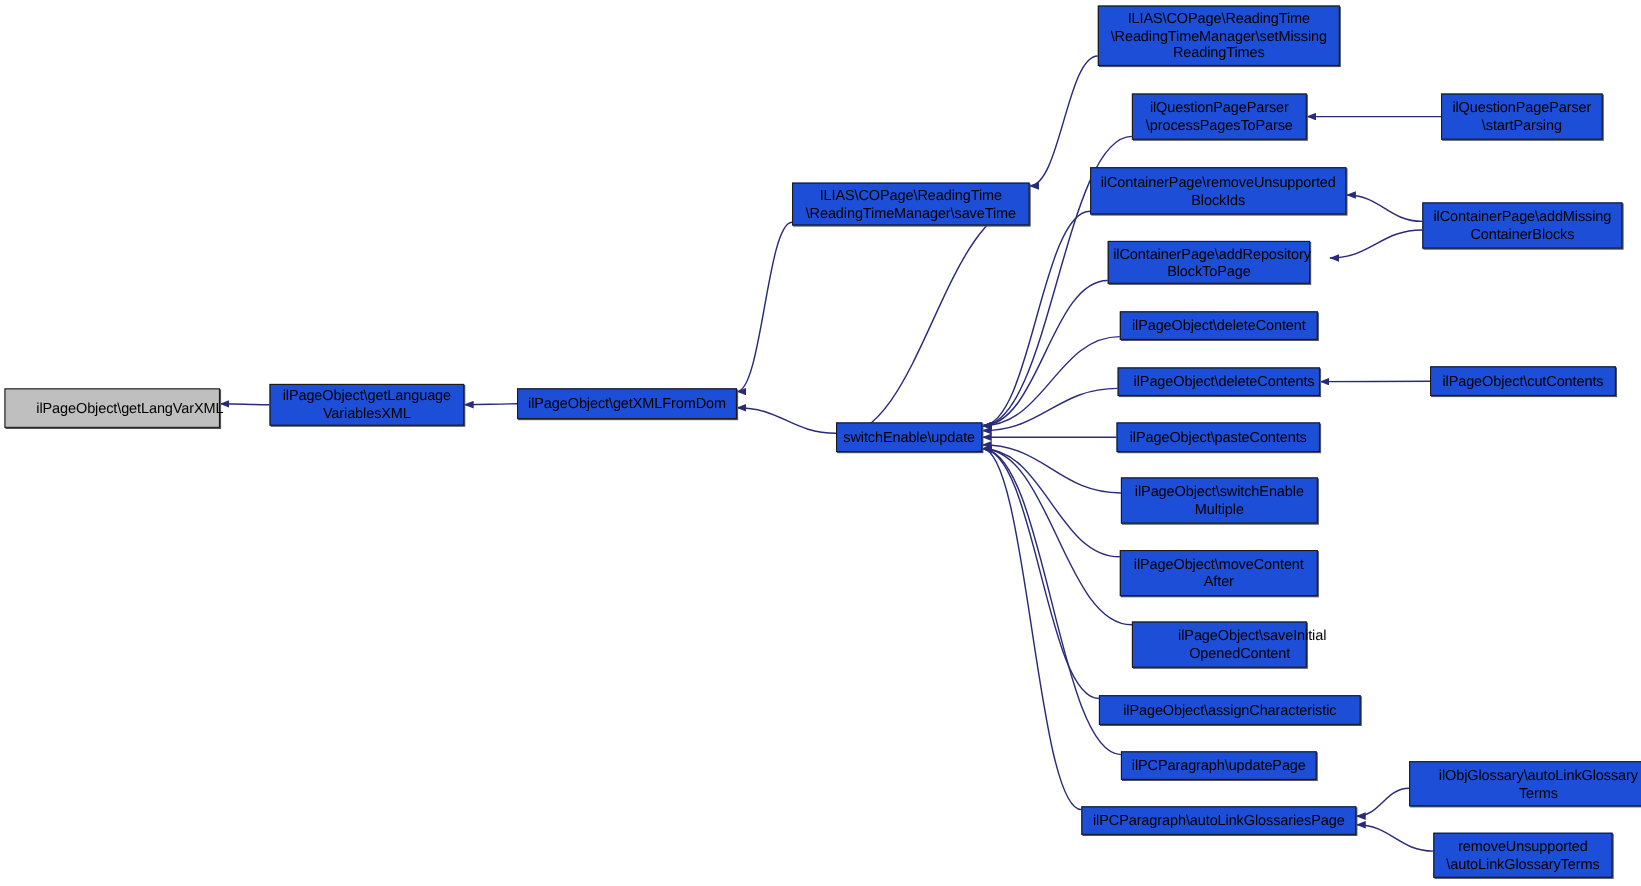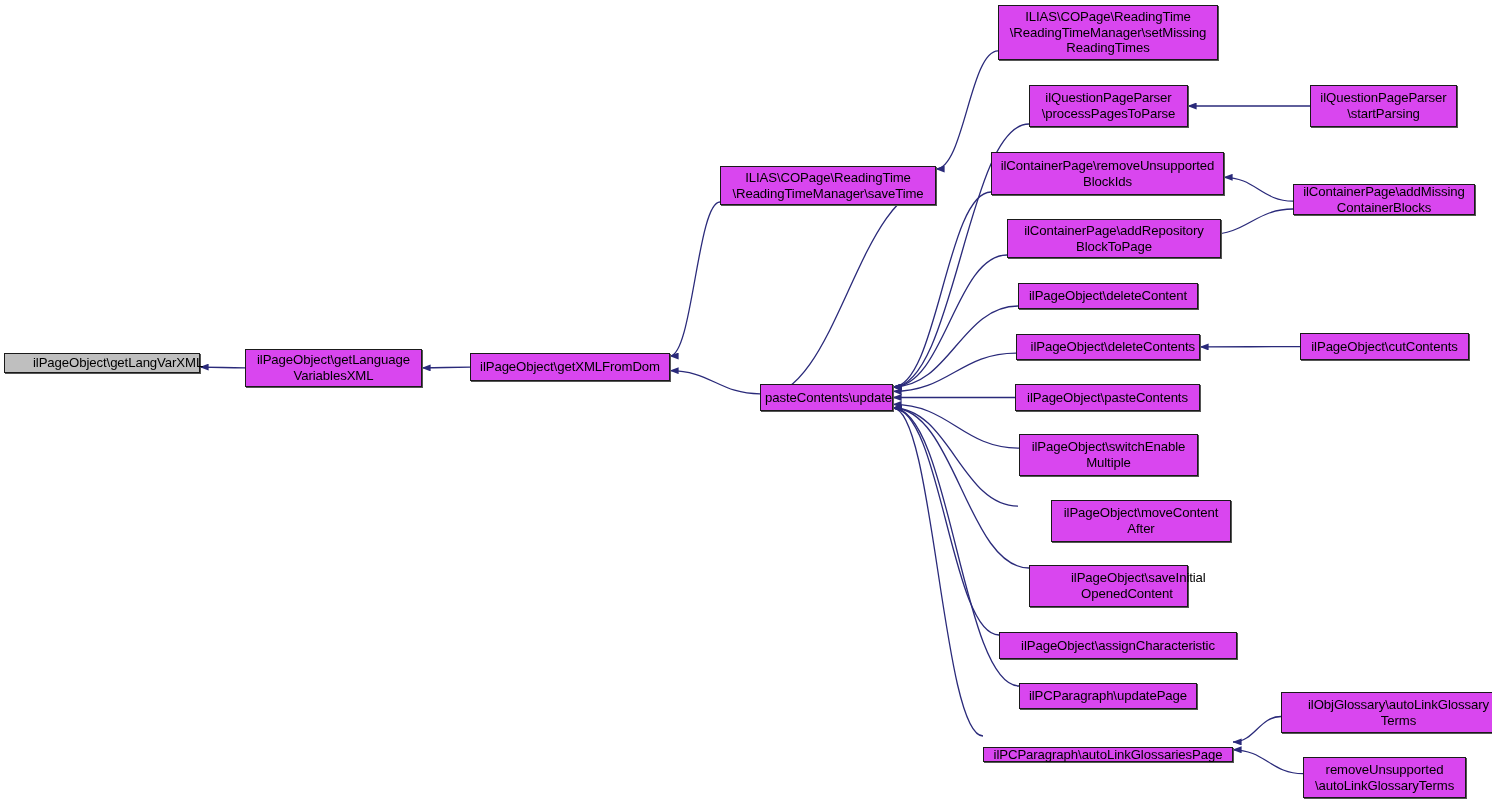--- a/index.html
+++ b/index.html
@@ -21,21 +21,21 @@
     left: 0;
     top: 0;
     width: 1492px;
     height: 805px;
     pointer-events: none;
   }
   .node {
     position: absolute;
     box-sizing: border-box;
     border: 1px solid #1a1a1a;
-    background: #d946ef;
+    background: #1d4ed8;
     color: #000000;
     font-size: 13.2px;
     line-height: 15.6px;
     text-align: center;
     display: flex;
     align-items: center;
     justify-content: center;
     padding: 1px 4px;
     white-space: pre-line;
     box-shadow: 1px 1px 0 0 #555555;
@@ -81,51 +81,51 @@
         <path d="M 983 736 C 942.5 736, 933.5 408, 893 408" fill="none" stroke="#2a2a7a" stroke-width="1.3" marker-end="url(#arrowhead)"></path>
         <path d="M 1310 106 C 1255.1 106, 1242.9 106, 1188 106" fill="none" stroke="#2a2a7a" stroke-width="1.3" marker-end="url(#arrowhead)"></path>
         <path d="M 1293 201.22 C 1261.95 201.22, 1255.05 177.28, 1224 177.28" fill="none" stroke="#2a2a7a" stroke-width="1.3" marker-end="url(#arrowhead)"></path>
         <path d="M 1293 209.02 C 1255.2 209.02, 1246.8 234.48, 1209 234.48" fill="none" stroke="#2a2a7a" stroke-width="1.3" marker-end="url(#arrowhead)"></path>
         <path d="M 1300 346.56 C 1255 346.56, 1245 346.94, 1200 346.94" fill="none" stroke="#2a2a7a" stroke-width="1.3" marker-end="url(#arrowhead)"></path>
         <path d="M 1281 716.52 C 1259.4 716.52, 1254.6 741.98, 1233 741.98" fill="none" stroke="#2a2a7a" stroke-width="1.3" marker-end="url(#arrowhead)"></path>
         <path d="M 1303 773.72 C 1271.5 773.72, 1264.5 749.78, 1233 749.78" fill="none" stroke="#2a2a7a" stroke-width="1.3" marker-end="url(#arrowhead)"></path>
       </g>
   </svg>
   <div id="nodes-layer">
-      <div class="node highlight" style="left: 4px; top: 353px; width: 196px; height: 20px; padding-left: 28px;"><span class="node-label">ilPageObject\getLangVarXML</span></div>
+      <div class="node highlight" style="left: 4px; top: 353px; width: 196px; height: 36px; padding-left: 28px;"><span class="node-label">ilPageObject\getLangVarXML</span></div>
       <div class="node" style="left: 245px; top: 349px; width: 177px; height: 38px;"><span class="node-label">ilPageObject\getLanguage
 VariablesXML</span></div>
       <div class="node" style="left: 470px; top: 353px; width: 200px; height: 28px;"><span class="node-label">ilPageObject\getXMLFromDom</span></div>
       <div class="node" style="left: 720px; top: 166px; width: 216px; height: 39px;"><span class="node-label">ILIAS\COPage\ReadingTime
 \ReadingTimeManager\saveTime</span></div>
-      <div class="node" style="left: 760px; top: 384px; width: 133px; height: 27px;"><span class="node-label">pasteContents\update</span></div>
+      <div class="node" style="left: 760px; top: 384px; width: 133px; height: 27px;"><span class="node-label">switchEnable\update</span></div>
       <div class="node" style="left: 998px; top: 5px; width: 220px; height: 55px;"><span class="node-label">ILIAS\COPage\ReadingTime
 \ReadingTimeManager\setMissing
 ReadingTimes</span></div>
       <div class="node" style="left: 1029px; top: 85px; width: 159px; height: 42px;"><span class="node-label">ilQuestionPageParser
 \processPagesToParse</span></div>
       <div class="node" style="left: 991px; top: 152px; width: 233px; height: 43px;"><span class="node-label">ilContainerPage\removeUnsupported
 BlockIds</span></div>
-      <div class="node" style="left: 1007px; top: 219px; width: 214px; height: 39px;"><span class="node-label">ilContainerPage\addRepository
+      <div class="node" style="left: 1007px; top: 219px; width: 184px; height: 39px;"><span class="node-label">ilContainerPage\addRepository
 BlockToPage</span></div>
       <div class="node" style="left: 1018px; top: 283px; width: 180px; height: 26px;"><span class="node-label">ilPageObject\deleteContent</span></div>
       <div class="node" style="left: 1016px; top: 334px; width: 184px; height: 26px; text-align: right;"><span class="node-label">ilPageObject\deleteContents</span></div>
       <div class="node" style="left: 1015px; top: 384px; width: 185px; height: 27px;"><span class="node-label">ilPageObject\pasteContents</span></div>
       <div class="node" style="left: 1019px; top: 434px; width: 179px; height: 42px;"><span class="node-label">ilPageObject\switchEnable
 Multiple</span></div>
-      <div class="node" style="left: 1018px; top: 500px; width: 180px; height: 42px; margin-left: 33px;"><span class="node-label">ilPageObject\moveContent
+      <div class="node" style="left: 1018px; top: 500px; width: 180px; height: 42px;"><span class="node-label">ilPageObject\moveContent
 After</span></div>
       <div class="node" style="left: 1029px; top: 565px; width: 159px; height: 42px; padding-left: 41px;"><span class="node-label">ilPageObject\saveInitial
 OpenedContent</span></div>
       <div class="node" style="left: 999px; top: 632px; width: 238px; height: 27px;"><span class="node-label">ilPageObject\assignCharacteristic</span></div>
       <div class="node" style="left: 1019px; top: 683px; width: 178px; height: 26px;"><span class="node-label">ilPCParagraph\updatePage</span></div>
-      <div class="node" style="left: 983px; top: 733px; width: 250px; height: 15px; margin-top: 14px;"><span class="node-label">ilPCParagraph\autoLinkGlossariesPage</span></div>
+      <div class="node" style="left: 983px; top: 733px; width: 250px; height: 26px;"><span class="node-label">ilPCParagraph\autoLinkGlossariesPage</span></div>
       <div class="node" style="left: 1310px; top: 85px; width: 147px; height: 42px;"><span class="node-label">ilQuestionPageParser
 \startParsing</span></div>
-      <div class="node" style="left: 1293px; top: 184px; width: 182px; height: 31px; text-align: center;"><span class="node-label">ilContainerPage\addMissing
+      <div class="node" style="left: 1293px; top: 184px; width: 182px; height: 42px; text-align: center;"><span class="node-label">ilContainerPage\addMissing
 ContainerBlocks</span></div>
       <div class="node" style="left: 1300px; top: 333px; width: 169px; height: 27px;"><span class="node-label">ilPageObject\cutContents</span></div>
       <div class="node" style="left: 1281px; top: 692px; width: 235px; height: 41px;"><span class="node-label">ilObjGlossary\autoLinkGlossary
 Terms</span></div>
       <div class="node" style="left: 1303px; top: 757px; width: 163px; height: 41px;"><span class="node-label">removeUnsupported
 \autoLinkGlossaryTerms</span></div>
     </div>
 </div>
 
 </body></html>

